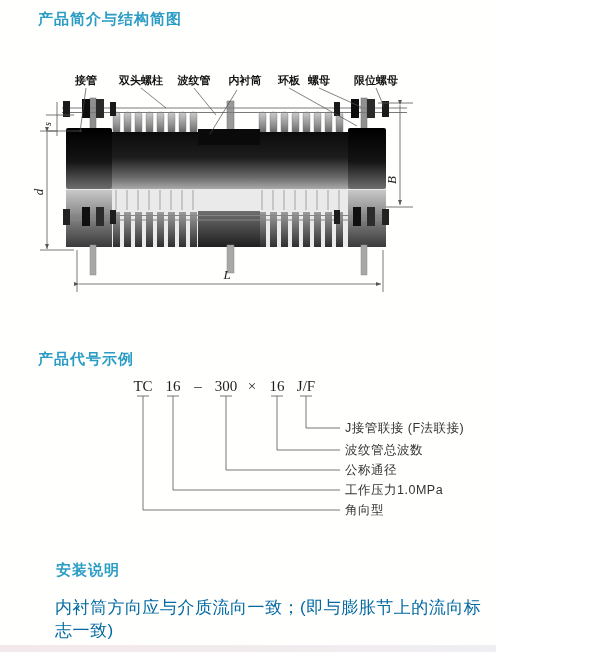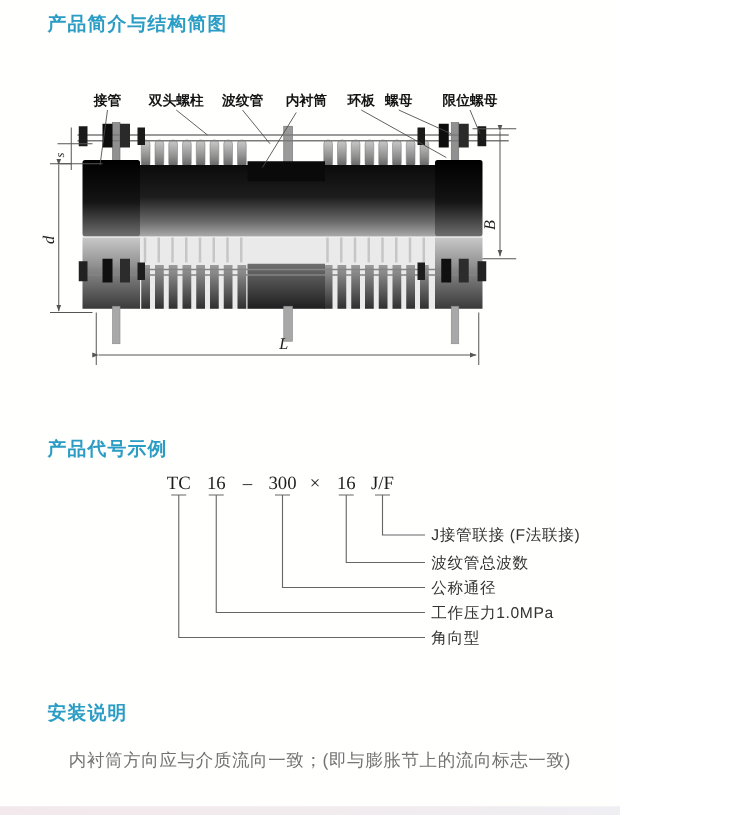--- a/index.html
+++ b/index.html
@@ -1,24 +1,24 @@
 <!DOCTYPE html>
 <html><head>
 <meta charset="utf-8">
 <style>
   html,body{margin:0;padding:0;}
   body{width:600px;height:652px;background:#ffffff;font-family:"Liberation Sans","DejaVu Sans",sans-serif;}
   .page{position:relative;width:496px;height:652px;background:#fffffe;overflow:hidden;}
   .sec-heading{position:absolute;left:38px;font-size:15px;font-weight:bold;color:#2b9dc4;letter-spacing:1px;}
   #h1{top:10px;}
   #h2{top:350px;}
-  #h3{top:561px;}
+  #h3{top:561px;margin-left:18px;}
   .diagram-svg{position:absolute;left:30px;top:62px;}
   .code-svg{position:absolute;left:100px;top:373px;}
-  .install-text{position:absolute;left:55px;top:597px;font-size:14px;line-height:22.5px;color:#737373;font-weight:500;letter-spacing:0.5px;}
+  .install-text{position:absolute;left:55px;top:597px;font-size:17px;line-height:22.5px;color:#0369a1;font-weight:500;letter-spacing:0.5px;}
   .edge-band{position:absolute;left:0;bottom:0;width:600px;height:7px;background:linear-gradient(90deg,#f3e9ec 0%,#f1ecef 55%,#eef0f5 100%);}
   svg text{font-family:"Liberation Sans","DejaVu Sans",sans-serif;}
   .part-label{font-size:11px;font-weight:bold;fill:#141414;}
   .dim-label{font-family:"Liberation Serif","DejaVu Serif",serif;font-style:italic;fill:#222;}
   .code-seg{font-family:"Liberation Serif","DejaVu Serif",serif;font-size:15px;fill:#1e1e1e;}
   .code-callout{font-size:12.5px;fill:#333;font-weight:500;letter-spacing:0.5px;}
 </style>
 </head>
 <body>
 

